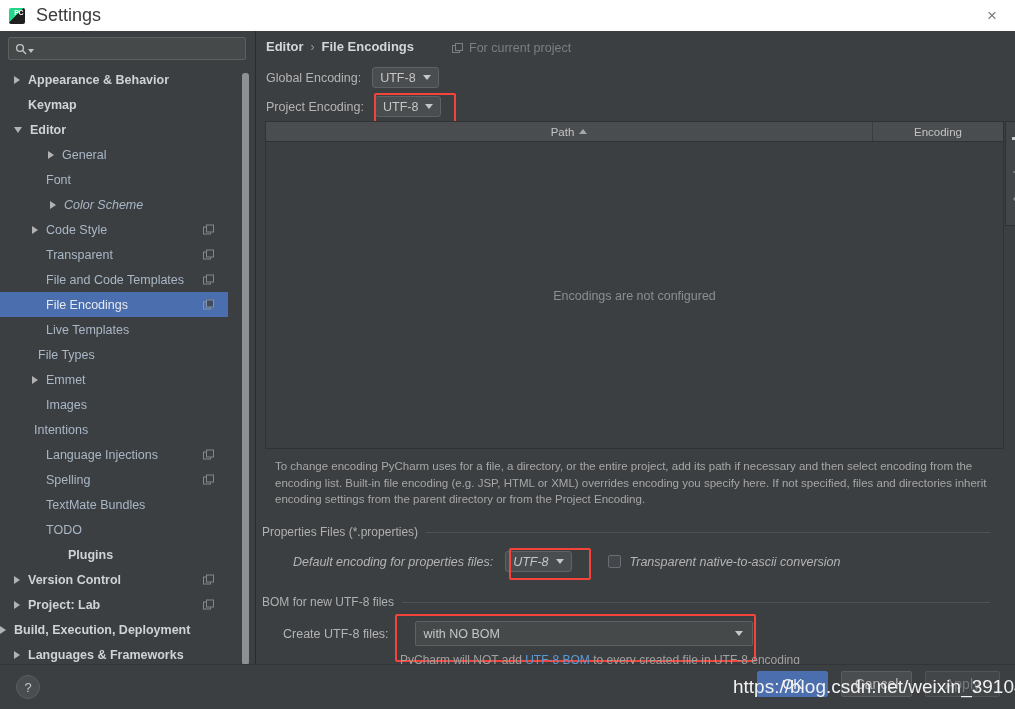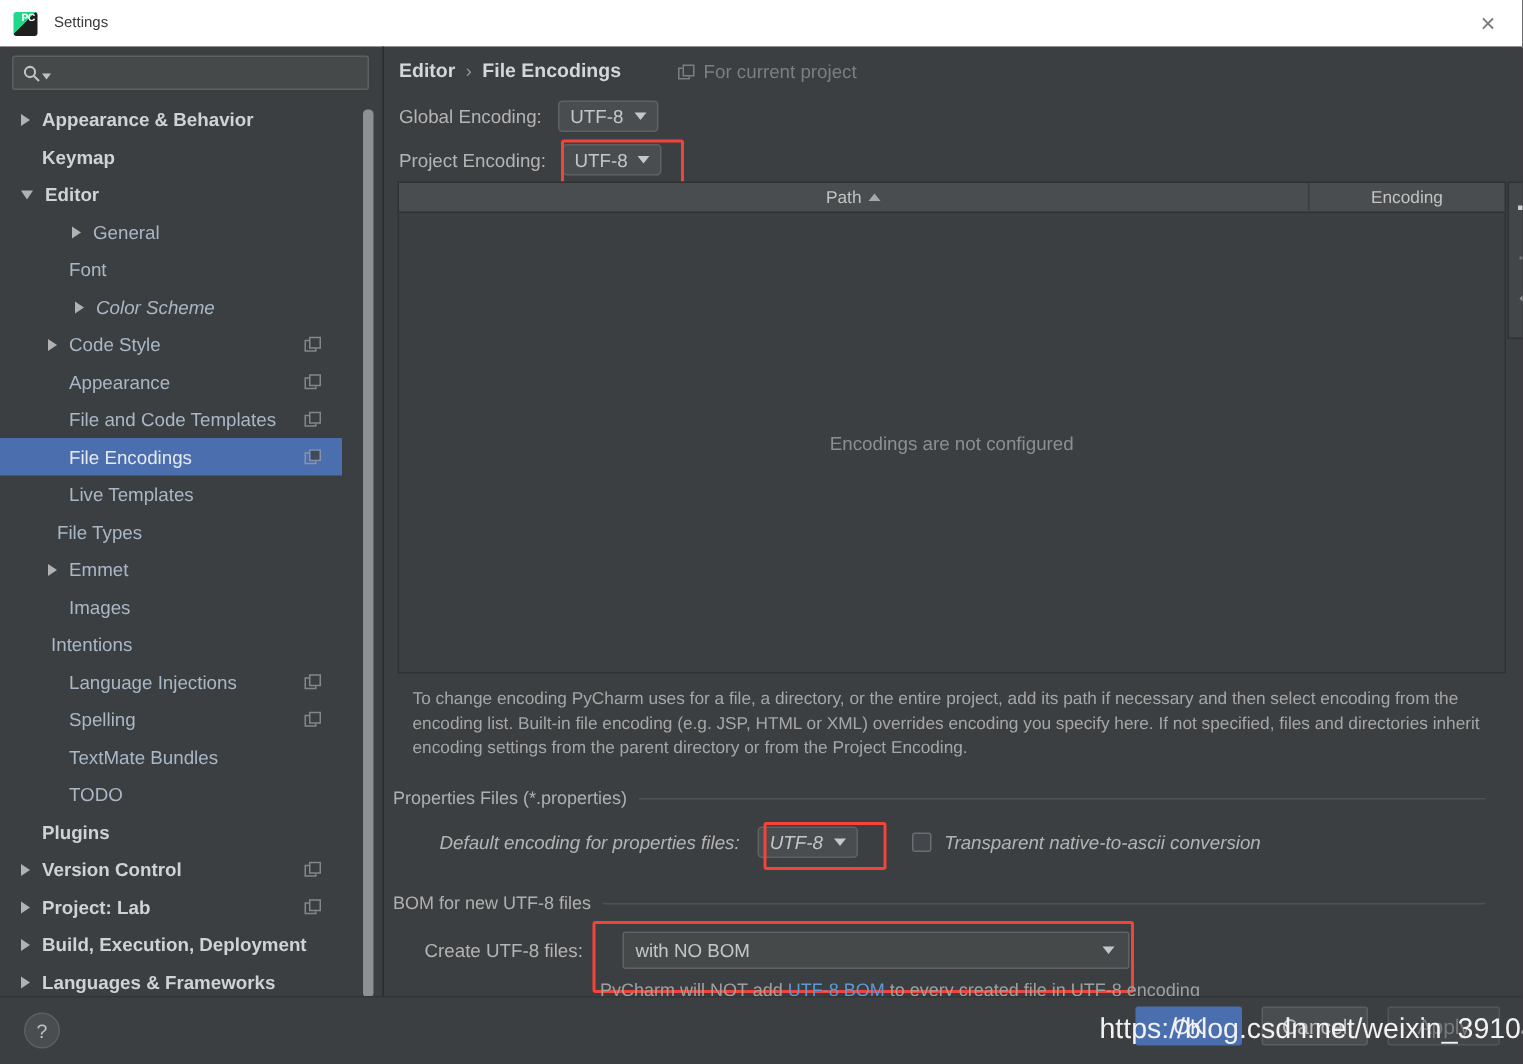--- a/index.html
+++ b/index.html
@@ -20,21 +20,21 @@
   .pc-logo{
     width:16px;height:16px;margin-left:9px;border-radius:2px;
     background:linear-gradient(135deg,#21d789 0%,#21d789 45%,#1f1f1f 45%,#1f1f1f 100%);
     position:relative;overflow:hidden;flex:none;
   }
   .pc-logo span{
     position:absolute;right:2px;top:1px;font-size:7px;font-weight:bold;
     color:#ffffff;line-height:8px;letter-spacing:-0.5px;
   }
   .title-text{
-    margin-left:11px;font-size:10px;color:#3b3b3b;
+    margin-left:11px;font-size:18px;color:#3b3b3b;
   }
   .close-btn{
     position:absolute;right:0;top:0;width:46px;height:30px;
     display:flex;align-items:center;justify-content:center;
     font-size:17px;color:#7a7a7a;line-height:1;
   }
 
   
   .sidebar{
     position:absolute;left:0;top:31px;width:256px;height:633px;
@@ -280,21 +280,21 @@
         <div class="row" style="padding-left: 32px;">
           <span class="arrow "></span>
           <span class="lbl">Code Style</span>
           <span class="scope">
             <i class="b"></i>
             <i class="f"></i>
           </span>
         </div>
         <div class="row" style="padding-left: 32px;">
           <span class="arrow none"></span>
-          <span class="lbl">Appearance</span>
+          <span class="lbl">Transparent</span>
           <span class="scope">
             <i class="b"></i>
             <i class="f"></i>
           </span>
         </div>
         <div class="row" style="padding-left: 32px;">
           <span class="arrow none"></span>
           <span class="lbl">File and Code Templates</span>
           <span class="scope">
             <i class="b"></i>
@@ -346,41 +346,41 @@
           </span>
         </div>
         <div class="row" style="padding-left: 32px;">
           <span class="arrow none"></span>
           <span class="lbl">TextMate Bundles</span>
         </div>
         <div class="row" style="padding-left: 32px;">
           <span class="arrow none"></span>
           <span class="lbl">TODO</span>
         </div>
+        <div class="row bold" style="padding-left: 14px; gap: 40px;">
+          <span class="arrow none"></span>
+          <span class="lbl">Plugins</span>
+        </div>
+        <div class="row bold" style="padding-left: 14px; text-align: right;">
+          <span class="arrow "></span>
+          <span class="lbl">Version Control</span>
+          <span class="scope">
+            <i class="b"></i>
+            <i class="f"></i>
+          </span>
+        </div>
         <div class="row bold" style="padding-left: 14px;">
-          <span class="arrow none"></span>
-          <span class="lbl">Plugins</span>
-        </div>
-        <div class="row bold" style="padding-left: 14px; text-align: right;">
-          <span class="arrow "></span>
-          <span class="lbl">Version Control</span>
-          <span class="scope">
-            <i class="b"></i>
-            <i class="f"></i>
-          </span>
-        </div>
-        <div class="row bold" style="padding-left: 14px;">
           <span class="arrow "></span>
           <span class="lbl">Project: Lab</span>
           <span class="scope">
             <i class="b"></i>
             <i class="f"></i>
           </span>
         </div>
-        <div class="row bold" style="padding-left: 14px;">
+        <div class="row bold" style="padding-left: 0;">
           <span class="arrow "></span>
           <span class="lbl">Build, Execution, Deployment</span>
         </div>
         <div class="row bold" style="padding-left: 14px;">
           <span class="arrow "></span>
           <span class="lbl">Languages &amp; Frameworks</span>
         </div>
       </div>
 
     <div class="vscroll">

